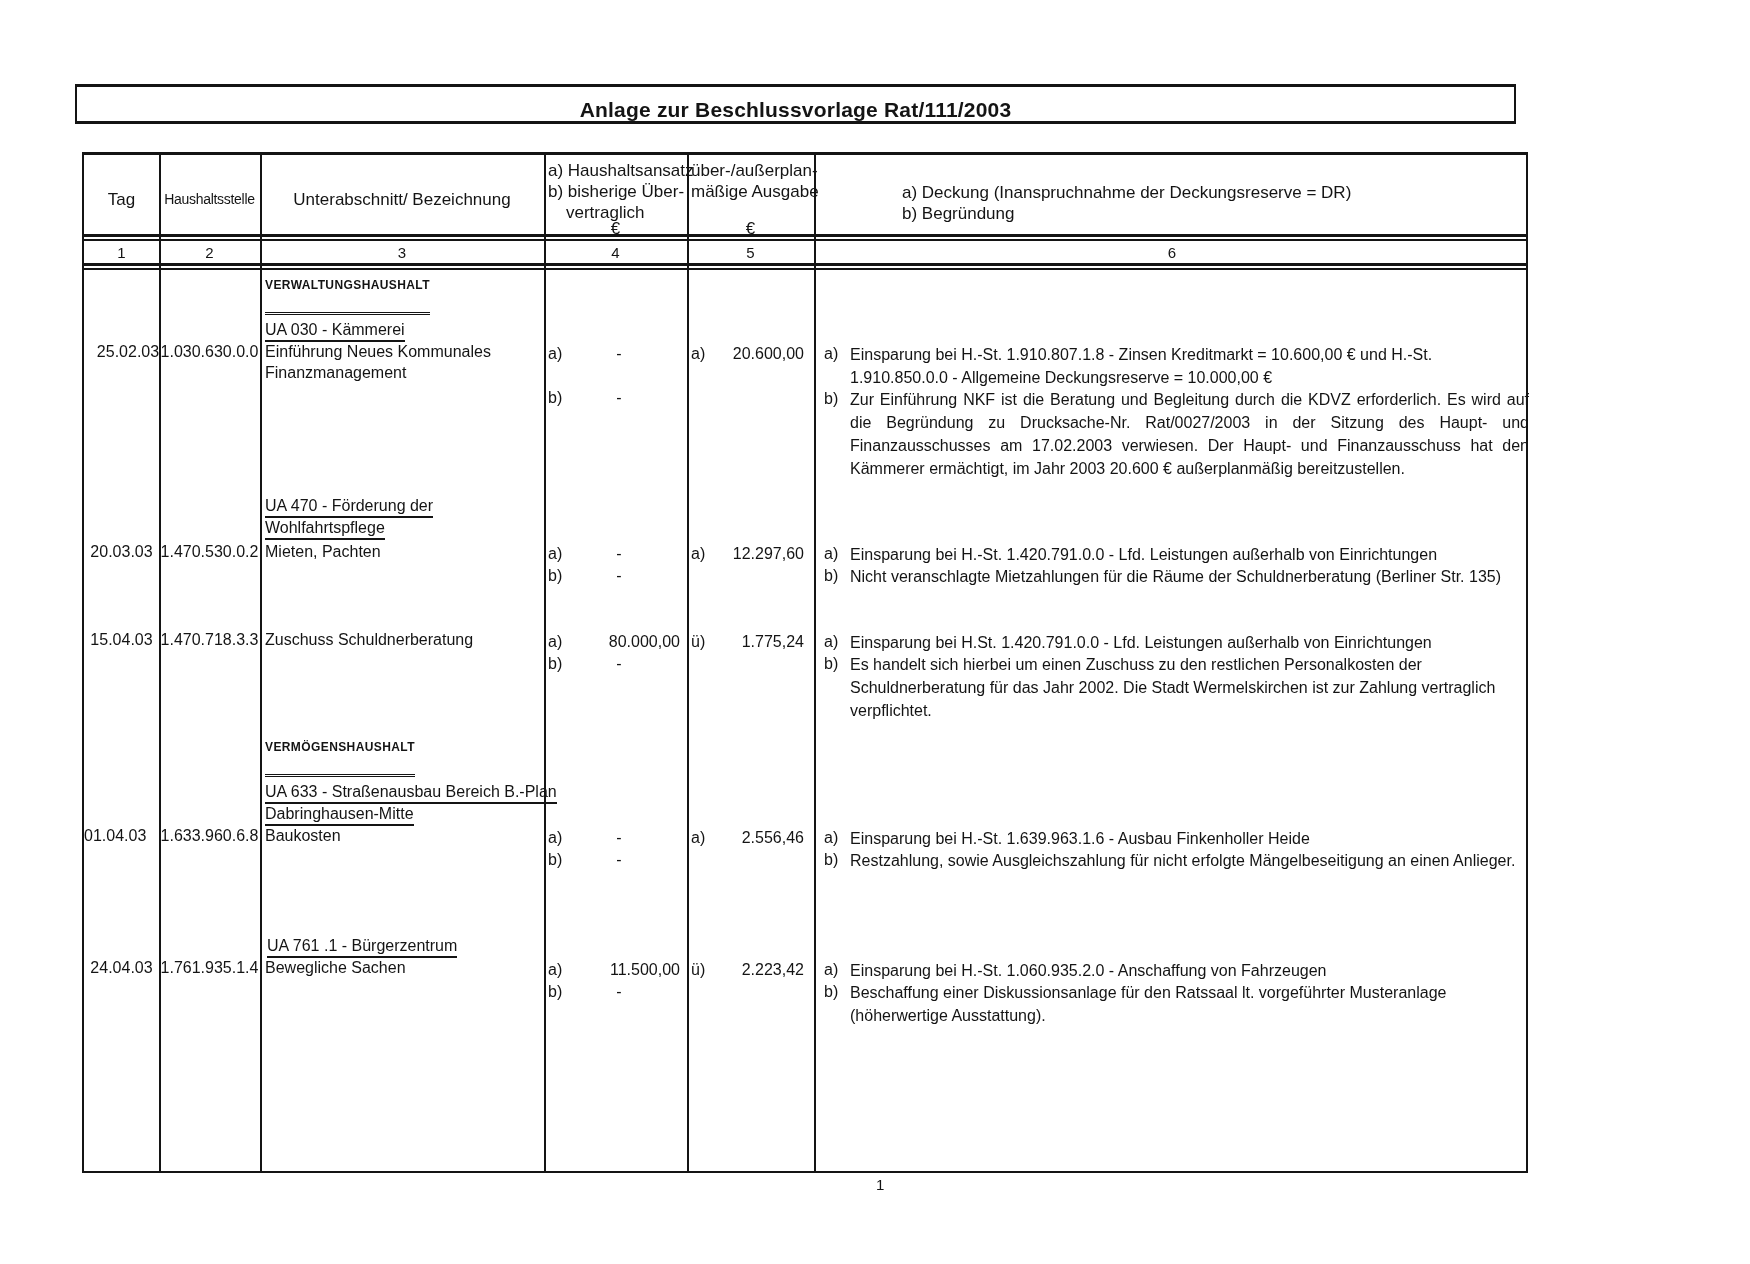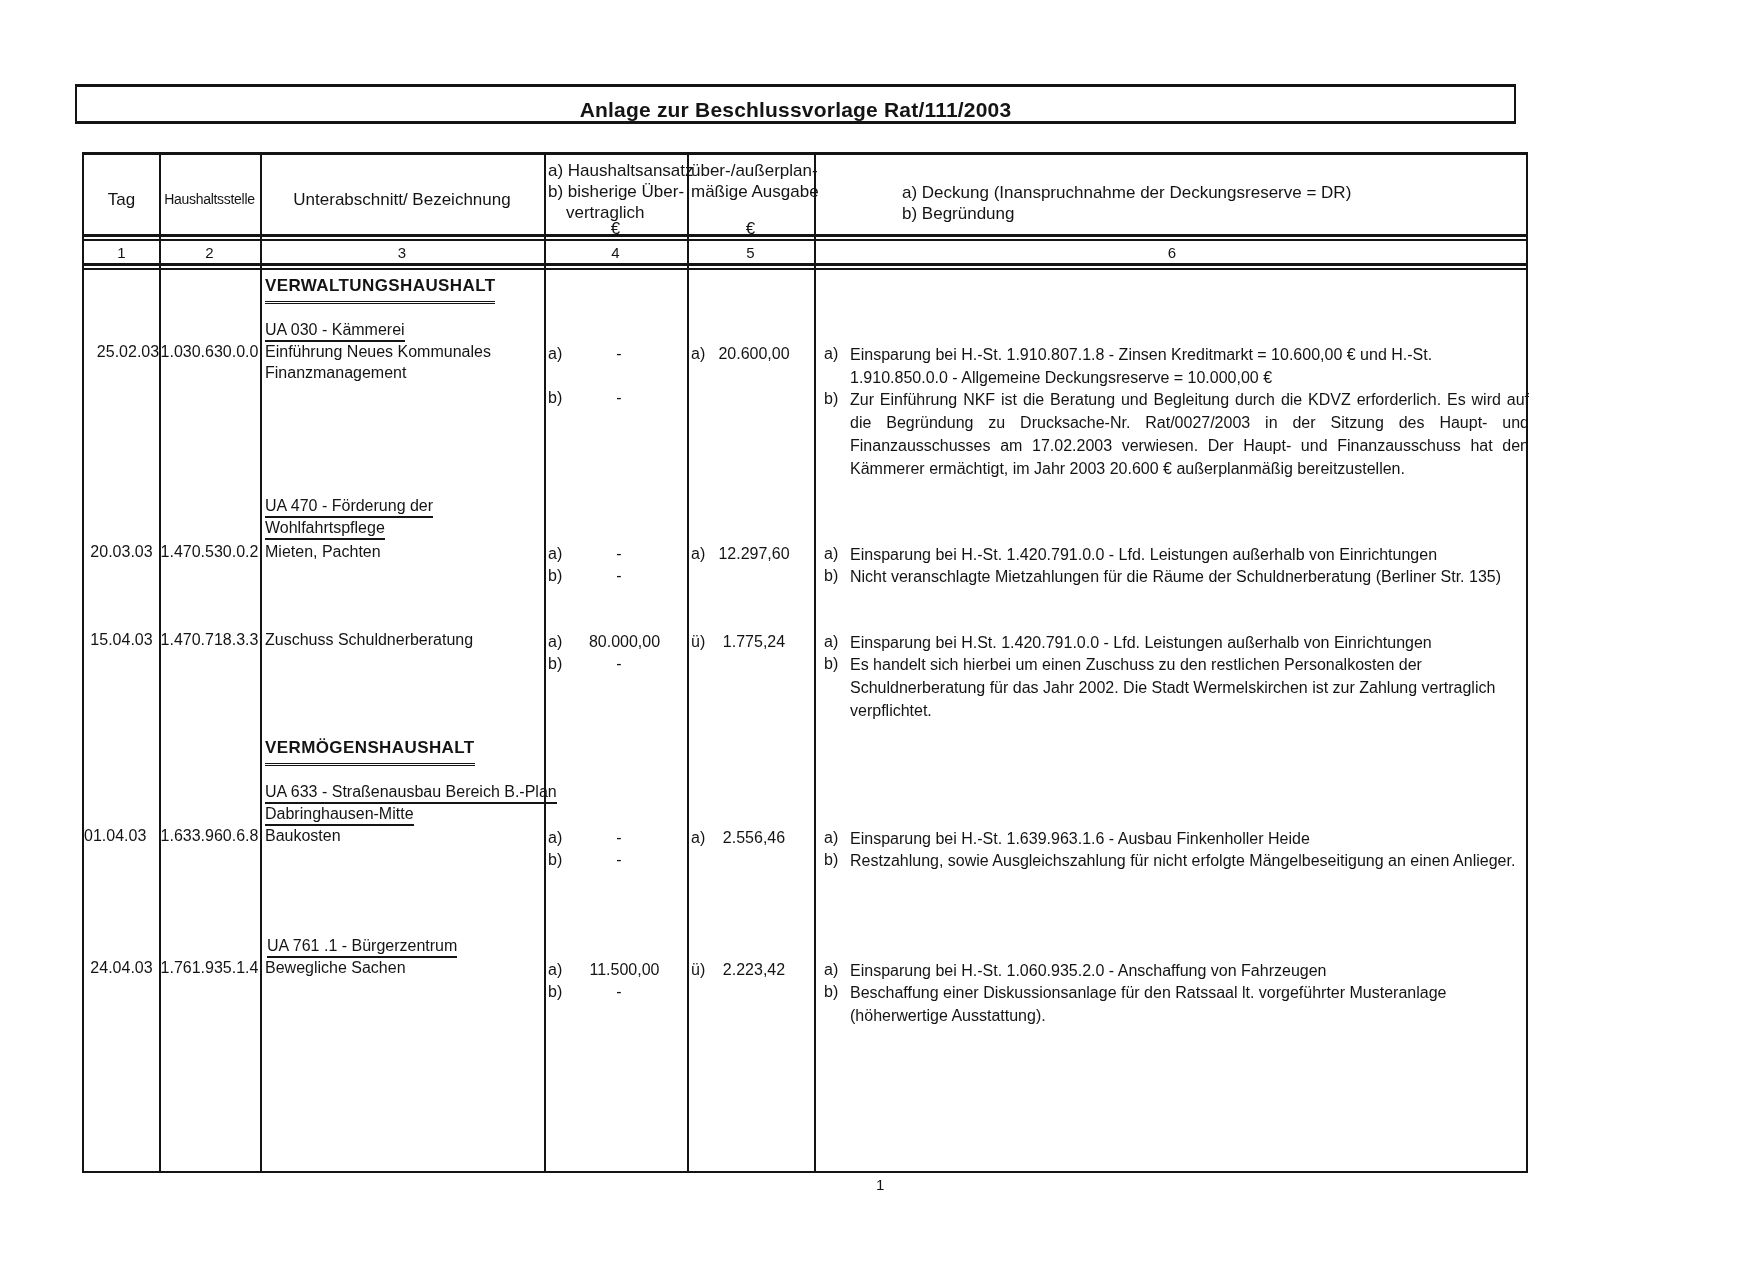--- a/index.html
+++ b/index.html
@@ -3,35 +3,35 @@
 <meta charset="utf-8">
 <style>
   html,body{margin:0;padding:0;background:#e8e8e8;}
   .sheet{
     position:relative;width:1750px;height:1264px;background:#ffffff;
     font-family:"Liberation Sans","DejaVu Sans",sans-serif;color:#141414;
     overflow:hidden;
   }
   .c{position:absolute;font-size:16px;line-height:21px;white-space:pre-wrap;}
   .ctr{text-align:center;}
-  .rgt{text-align:center;}
+  .rgt{text-align:right;}
   .title-box{
     position:absolute;left:75px;top:84px;width:1437px;height:34px;
     border:2px solid #141414;border-top-width:3px;border-bottom-width:3px;
     display:flex;align-items:center;justify-content:center;
   }
   .title-box span{font-size:21px;font-weight:bold;letter-spacing:0.2px;margin-top:11px;}
   .tbl{
     position:absolute;left:82px;top:152px;width:1446px;height:1021px;
     border:2px solid #141414;border-top-width:3px;box-sizing:border-box;
   }
   .vline{position:absolute;top:0;bottom:0;width:2px;background:#141414;}
   .hline{position:absolute;left:0;right:0;background:#141414;}
   .hdr{font-size:17px;line-height:21px;}
-  .sec{font-weight:bold;font-size:17px;letter-spacing:0.4px;border-bottom:3px double #141414;padding-bottom:5px;}
+  .sec{font-weight:bold;font-size:12px;letter-spacing:0.4px;border-bottom:3px double #141414;padding-bottom:16px;}
   .ua{border-bottom:2px solid #141414;padding-bottom:0;}
   .p6{width:679px;}
   .just{text-align:justify;}
   .pageno{position:absolute;left:876px;top:1176px;font-size:15px;
     font-family:"Liberation Sans","DejaVu Sans",sans-serif;color:#141414;}
 </style>
 </head>
 <body>
 
 <div class="sheet">

